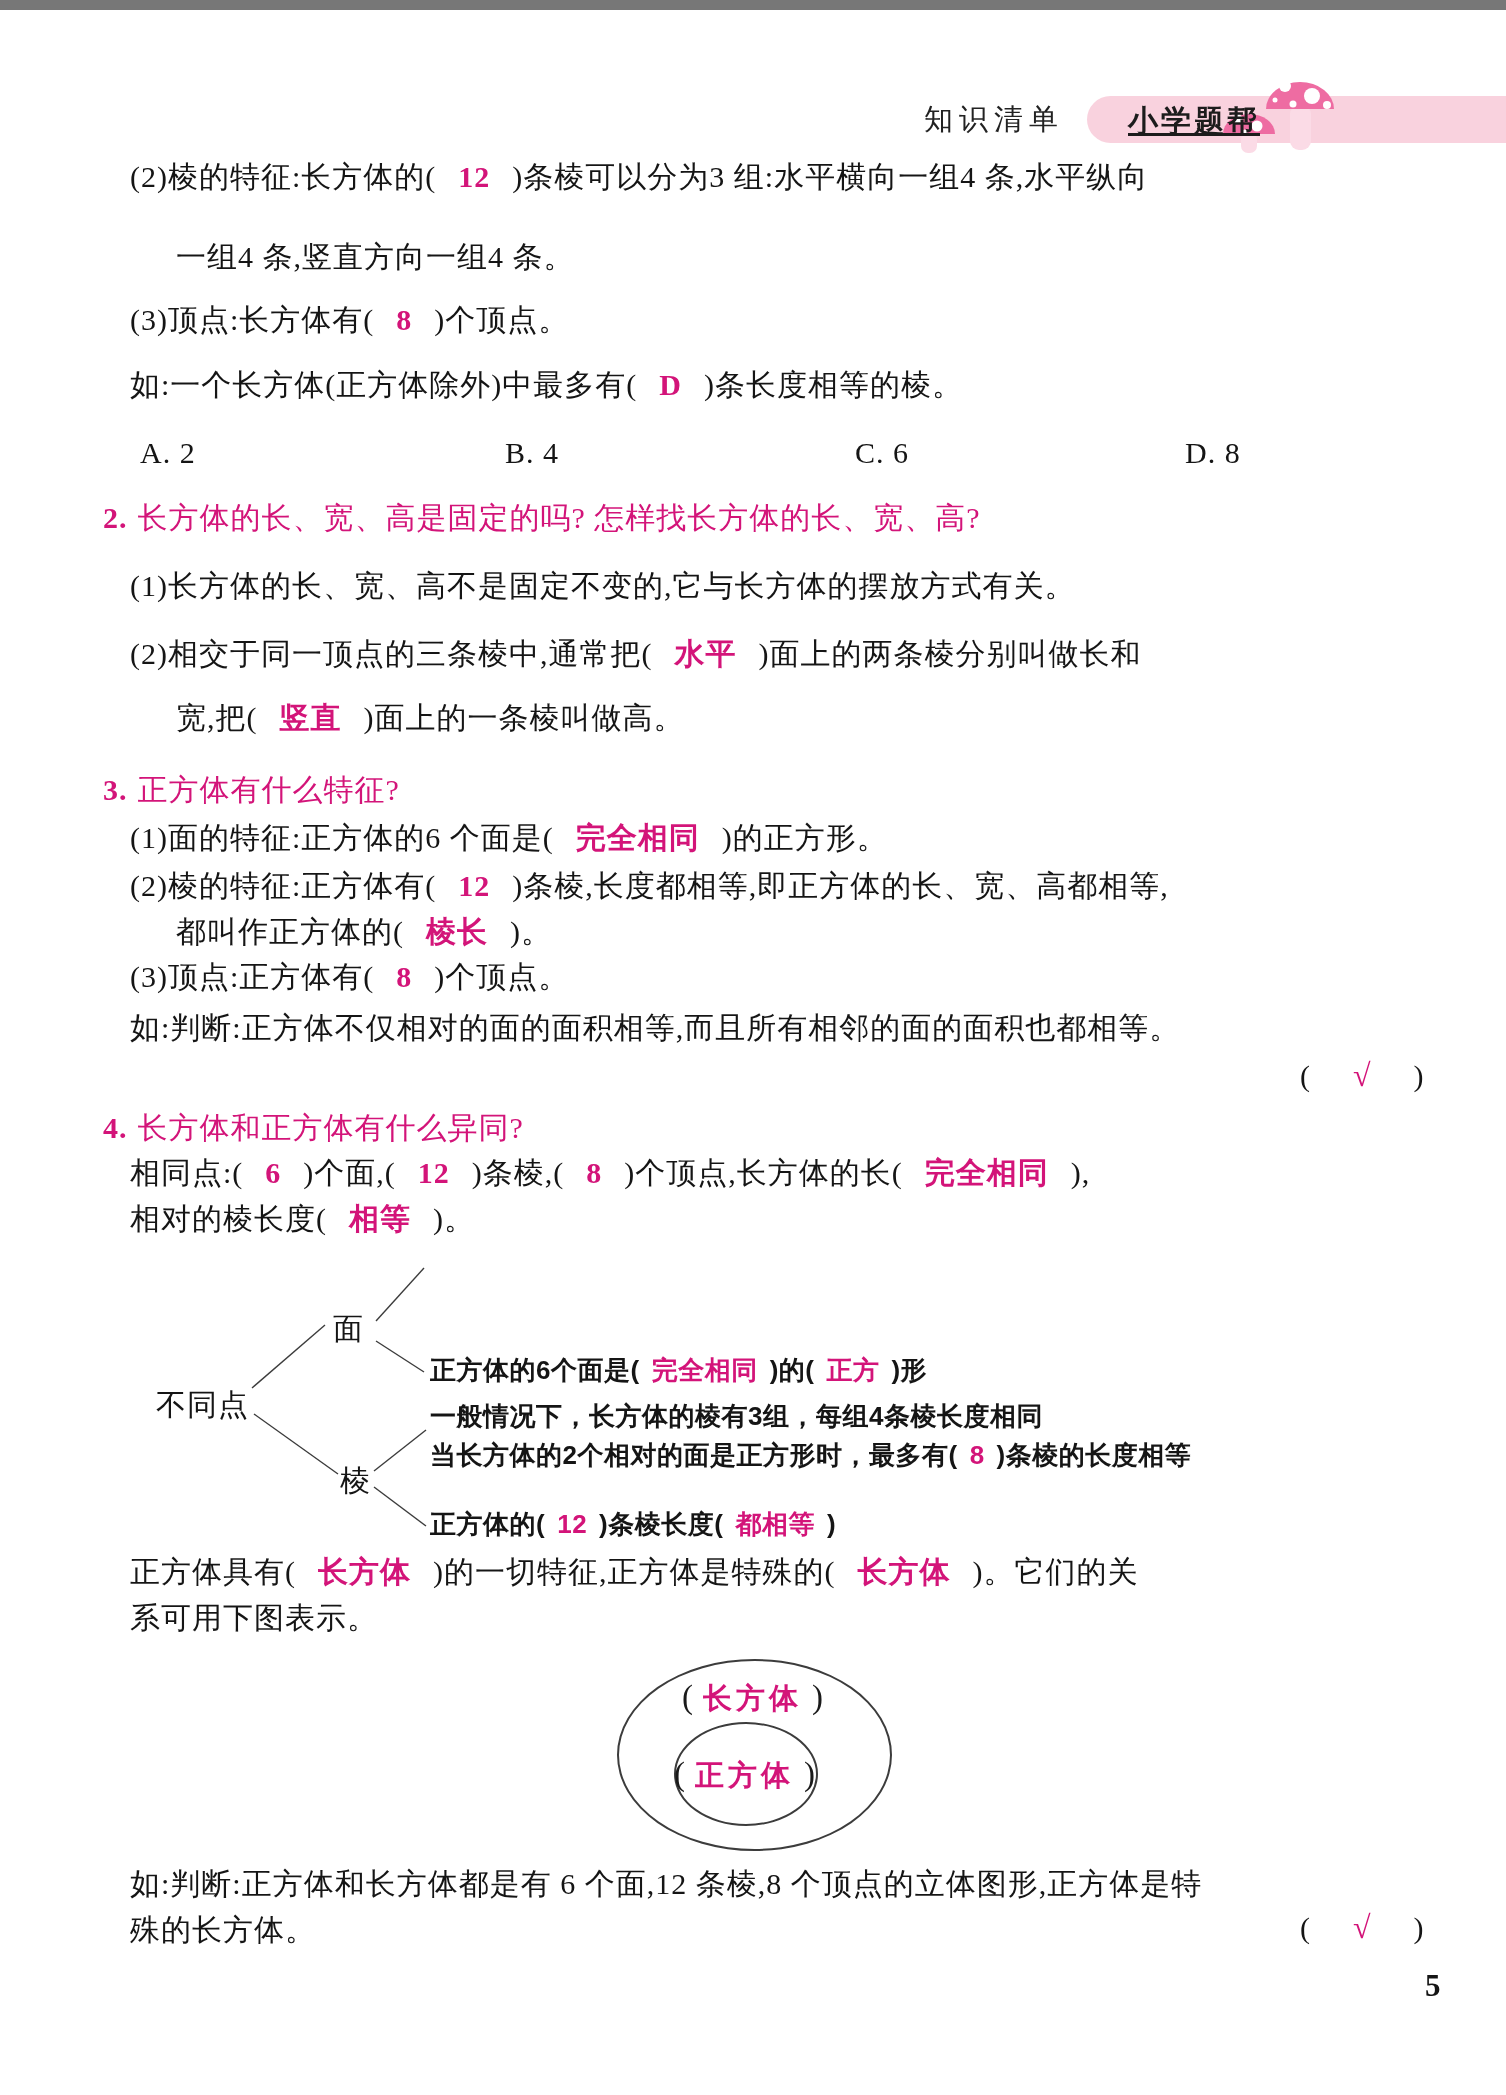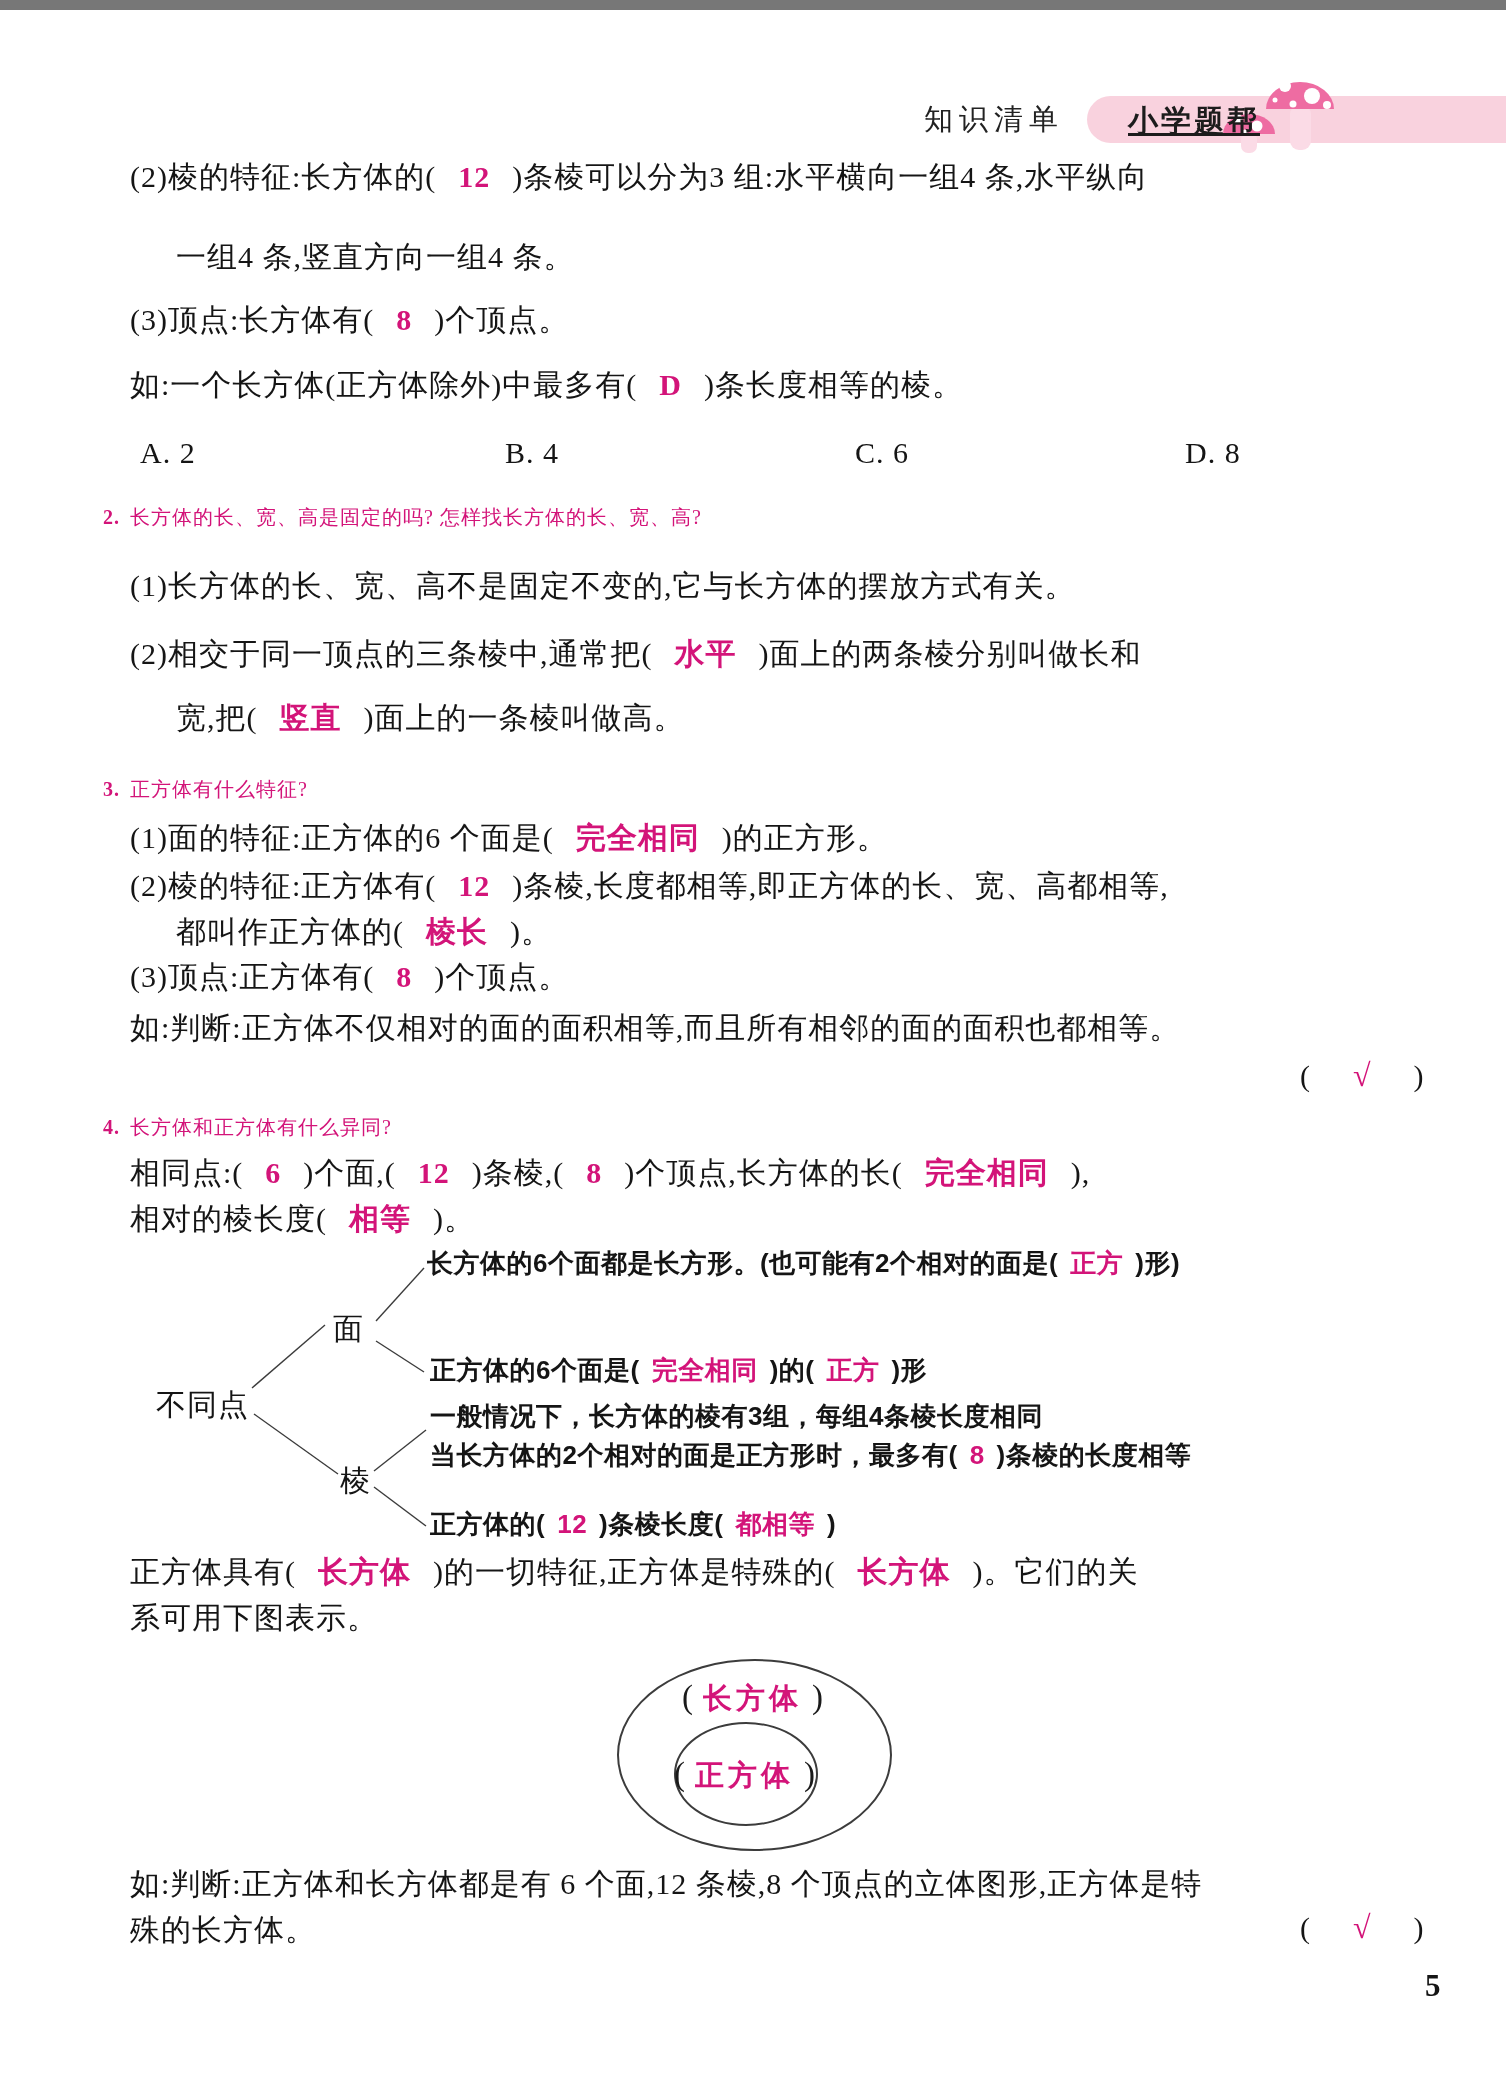--- a/index.html
+++ b/index.html
@@ -11,21 +11,21 @@
   }
   html,body{margin:0;padding:0;background:#777;}
   .page{
     position:relative;width:1506px;height:2095px;background:#ffffff;
     font-family:"Liberation Serif","DejaVu Serif",serif;color:var(--ink);
     overflow:hidden;margin:10px auto;
   }
   .ln{position:absolute;font-size:30px;line-height:37px;white-space:nowrap;letter-spacing:1px;}
   .ln .t{color:var(--ink);}
   .ans{color:var(--accent);padding:0 22px;font-weight:600;}
-  .hd{color:var(--accent);font-size:20px;letter-spacing:1px;}
+  .hd{color:var(--accent);font-size:30px;letter-spacing:1px;}
   .hd .num{font-weight:bold;margin-right:10px;}
   .branch{font-family:"Liberation Sans","DejaVu Sans",sans-serif;font-weight:bold;font-size:26px;line-height:32px;letter-spacing:0.5px;}
   .branch .ans{padding:0 12px;}
   .node{font-size:30px;}
   .check .ans{padding:0 42px;font-weight:bold;font-size:32px;}
   .options span{position:absolute;top:0;}
   
   .kc-title{position:absolute;left:924px;top:90px;font-size:29px;letter-spacing:6px;color:#222;}
   .badge-bar{position:absolute;left:1087px;top:86px;width:419px;height:47px;background:var(--badge-bg);border-radius:24px 0 0 24px;z-index:1;}
   .badge-text{position:absolute;left:1128px;top:91px;font-size:30px;font-weight:bold;letter-spacing:3px;z-index:3;color:#1c1c1c;font-family:"Liberation Sans","DejaVu Sans",sans-serif;text-decoration:underline;}
@@ -137,23 +137,20 @@
   <div class="ln node" style="left:156px;top:1376px">
     <span class="t">不同点</span>
   </div>
   <div class="ln node" style="left:333px;top:1300px">
     <span class="t">面</span>
   </div>
   <div class="ln node" style="left:340px;top:1452px">
     <span class="t">棱</span>
   </div>
 
-  <div class="ln branch" style="left:427px;top:1237px">
-    <span class="t">长方体的6个面都是长方形。(也可能有2个相对的面是(</span><span class="ans">正方</span><span class="t">)形)</span>
-  </div>
   <div class="ln branch" style="left:430px;top:1344px">
     <span class="t">正方体的6个面是(</span><span class="ans">完全相同</span><span class="t">)的(</span><span class="ans">正方</span><span class="t">)形</span>
   </div>
   <div class="ln branch" style="left:430px;top:1390px">
     <span class="t">一般情况下，长方体的棱有3组，每组4条棱长度相同</span>
   </div>
   <div class="ln branch" style="left:430px;top:1429px">
     <span class="t">当长方体的2个相对的面是正方形时，最多有(</span><span class="ans">8</span><span class="t">)条棱的长度相等</span>
   </div>
   <div class="ln branch" style="left:430px;top:1498px">

